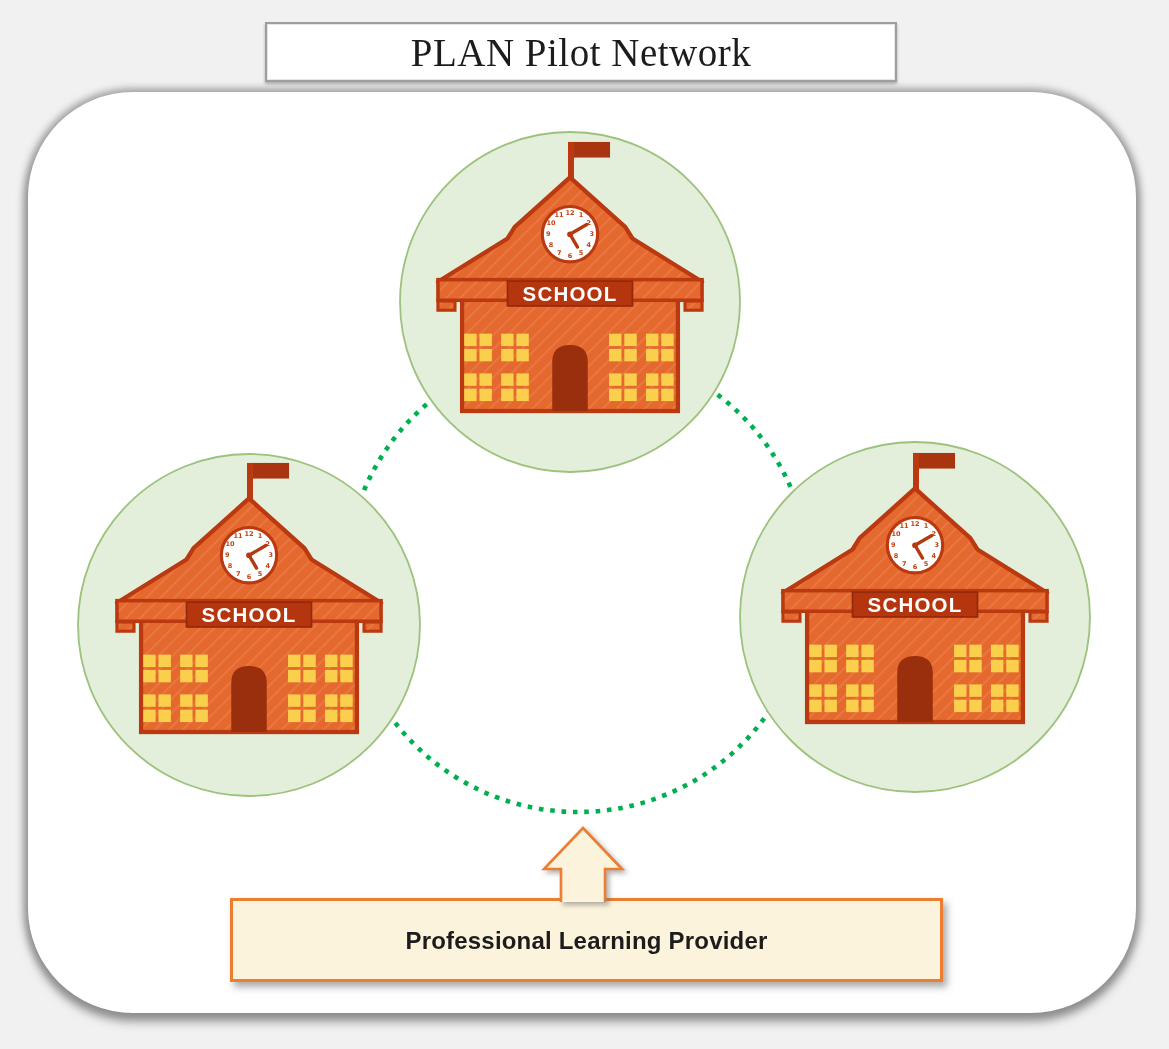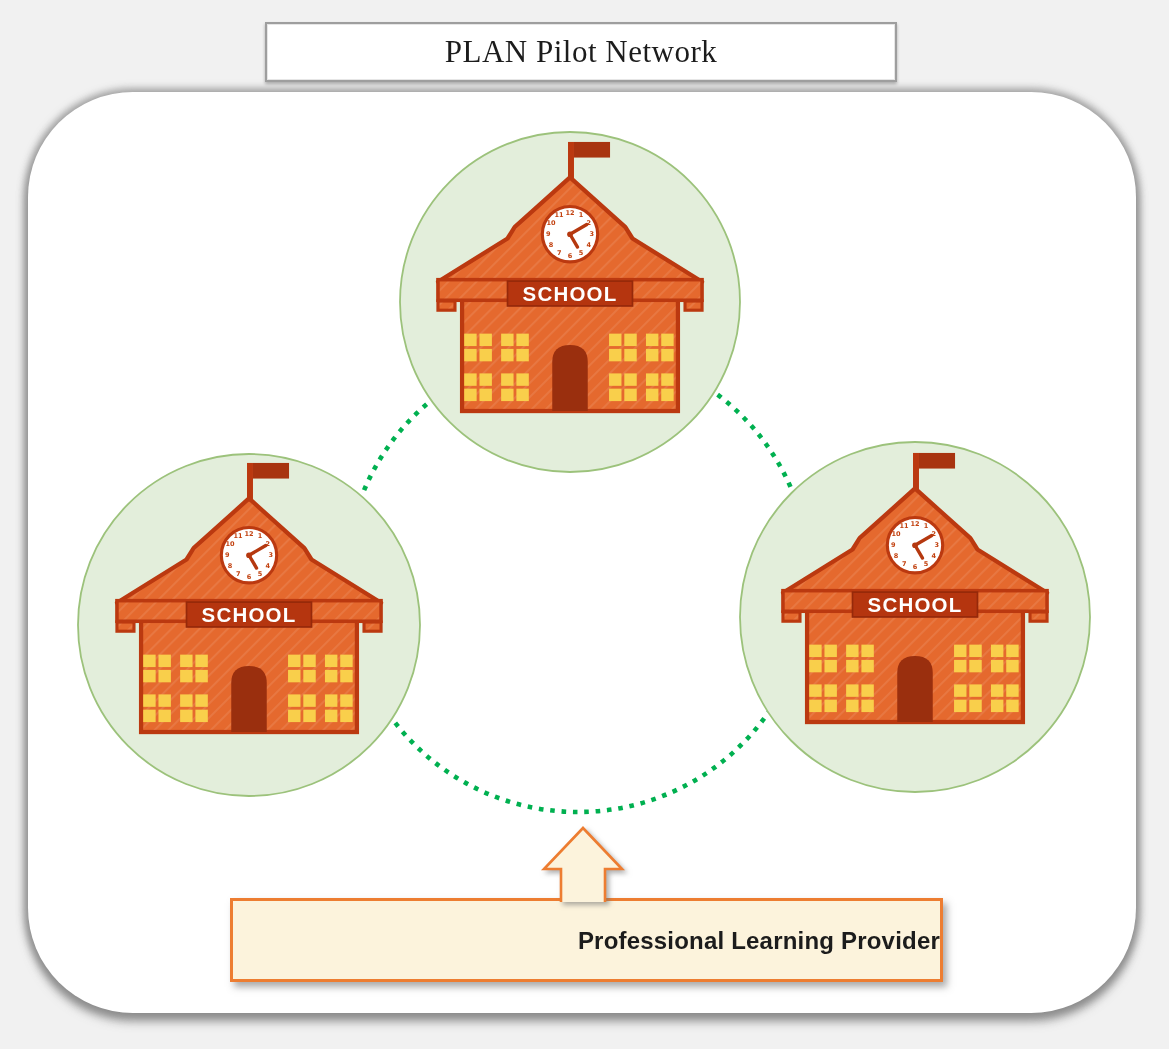--- a/index.html
+++ b/index.html
@@ -21,40 +21,40 @@
 
   
   .title-box{
     position:absolute;left:265px;top:22px;width:632px;height:60px;
     background:#FFFFFF;border:2px solid #9E9E9E;box-sizing:border-box;
     display:flex;align-items:center;justify-content:center;
     box-shadow:0 2px 3px rgba(0,0,0,.28), inset 0 0 0 1px #E6E6E6;
   }
   .title-box span{
     font-family:"Liberation Serif",serif;
-    font-size:31px;color:#1C1C1C;letter-spacing:.5px;
+    font-size:39px;color:#1C1C1C;letter-spacing:.5px;
   }
 
   svg.diagram,svg.arrow-layer{position:absolute;left:0;top:0;pointer-events:none;}
 
   .school-label{
     font-family:"Liberation Sans",sans-serif;
     font-weight:bold;font-size:20.5px;fill:#FFFFFF;
     letter-spacing:1.2px;text-anchor:middle;dominant-baseline:central;
   }
   .clock-num{
     font-family:"DejaVu Sans",sans-serif;font-weight:bold;
     font-size:4.6px;fill:#C2410F;text-anchor:middle;dominant-baseline:central;
   }
 
   
   .provider-box{
     position:absolute;left:230px;top:898px;width:713px;height:84px;
     background:#FCF3DC;border:3px solid #ED7D31;box-sizing:border-box;
-    display:flex;flex-direction:column;align-items:flex-end;justify-content:center;
+    display:flex;flex-direction:column;align-items:center;justify-content:center;
     box-shadow:4px 5px 7px rgba(90,90,90,.5);
   }
   .provider-box .line{
     font-weight:bold;font-size:24px;line-height:33px;color:#1C1C1C;
     text-align:center;letter-spacing:.2px;
   }
 </style>
 </head>
 <body>
 

